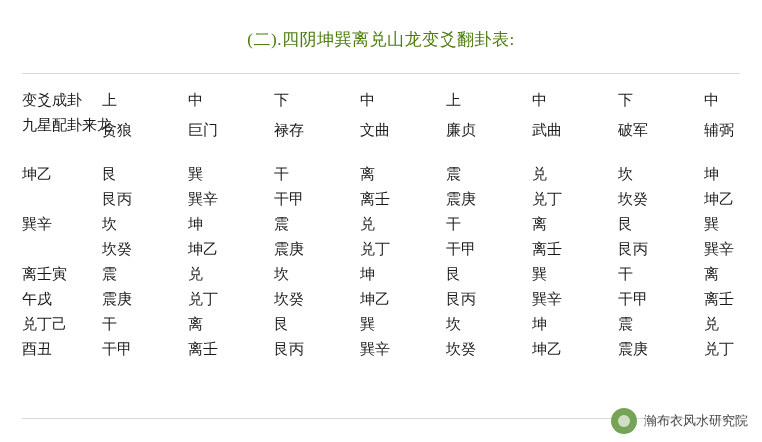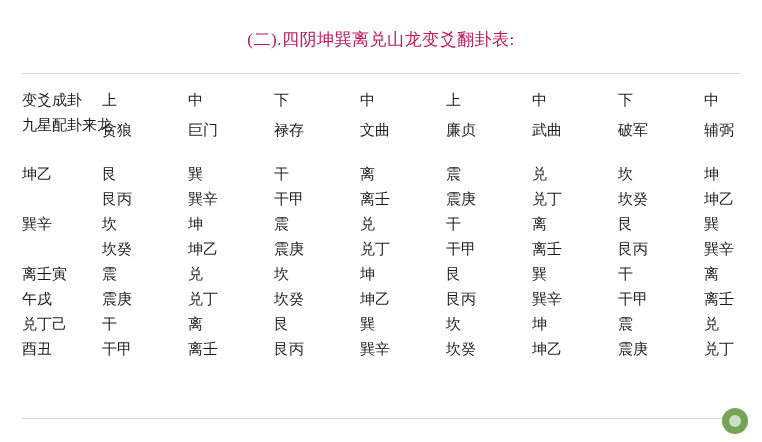--- a/index.html
+++ b/index.html
@@ -12,21 +12,21 @@
     background: #ffffff;
     font-family: "Liberation Serif", "DejaVu Serif", serif;
     color: #1a1a1a;
     overflow: hidden;
     position: relative;
   }
   .page-title {
     text-align: center;
     font-size: 17px;
     font-family: "Liberation Serif", "DejaVu Serif", serif;
-    color: #be185d;
+    color: #4d7c0f;
     padding-top: 28px;
     letter-spacing: 0.5px;
   }
   .table-wrap {
     margin: 22px 22px 0 22px;
     border-top: 1px solid #d8d8d8;
     border-bottom: 1px solid #d8d8d8;
     padding-top: 14px;
     height: 330px;
     overflow: hidden;
@@ -232,13 +232,14 @@
         <td>坤乙</td>
         <td>震庚</td>
         <td>兑丁</td>
       </tr>
     </tbody>
   </table>
 </div>
 
 <div class="watermark">
   <span class="wm-logo"></span>
+  <span class="wm-text">瀚布衣风水研究院</span>
 </div>
 
 </body></html>

